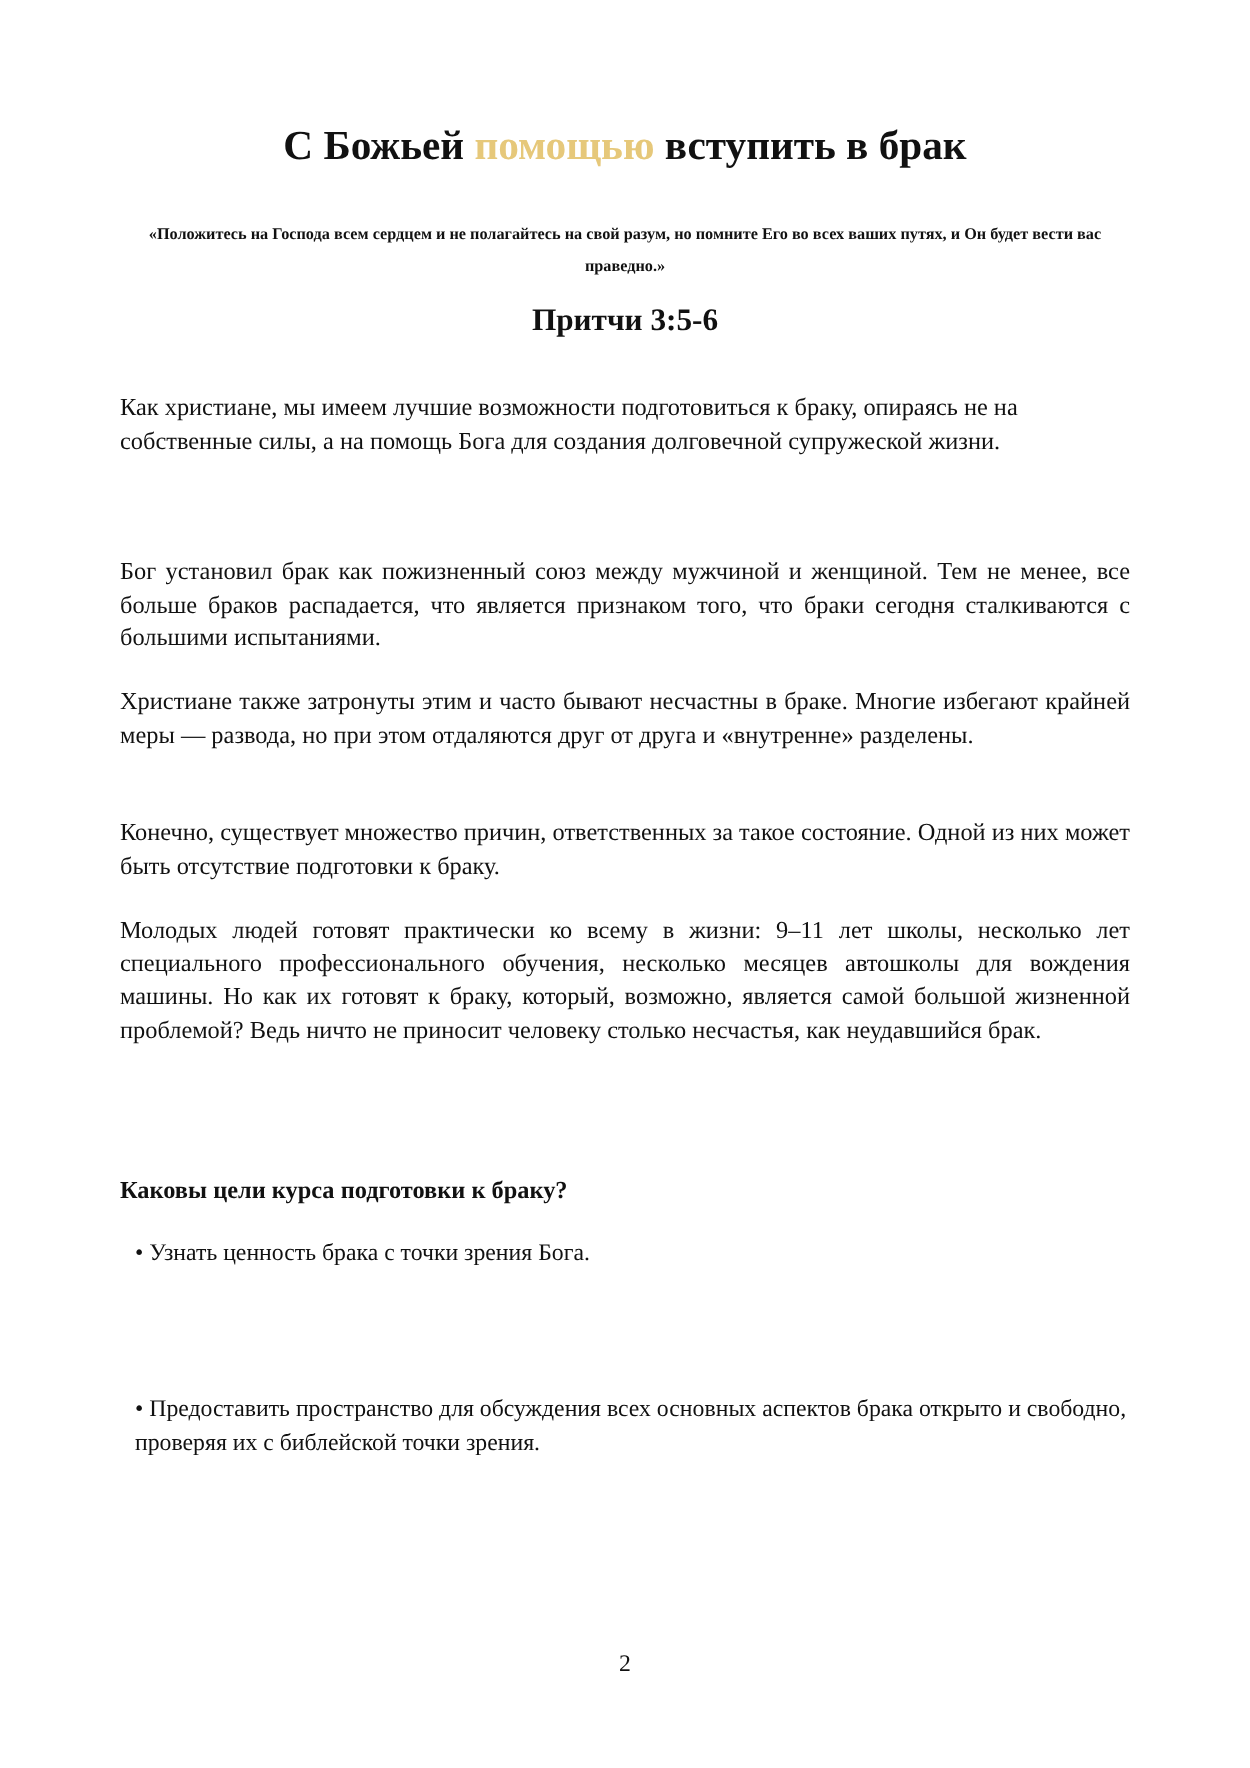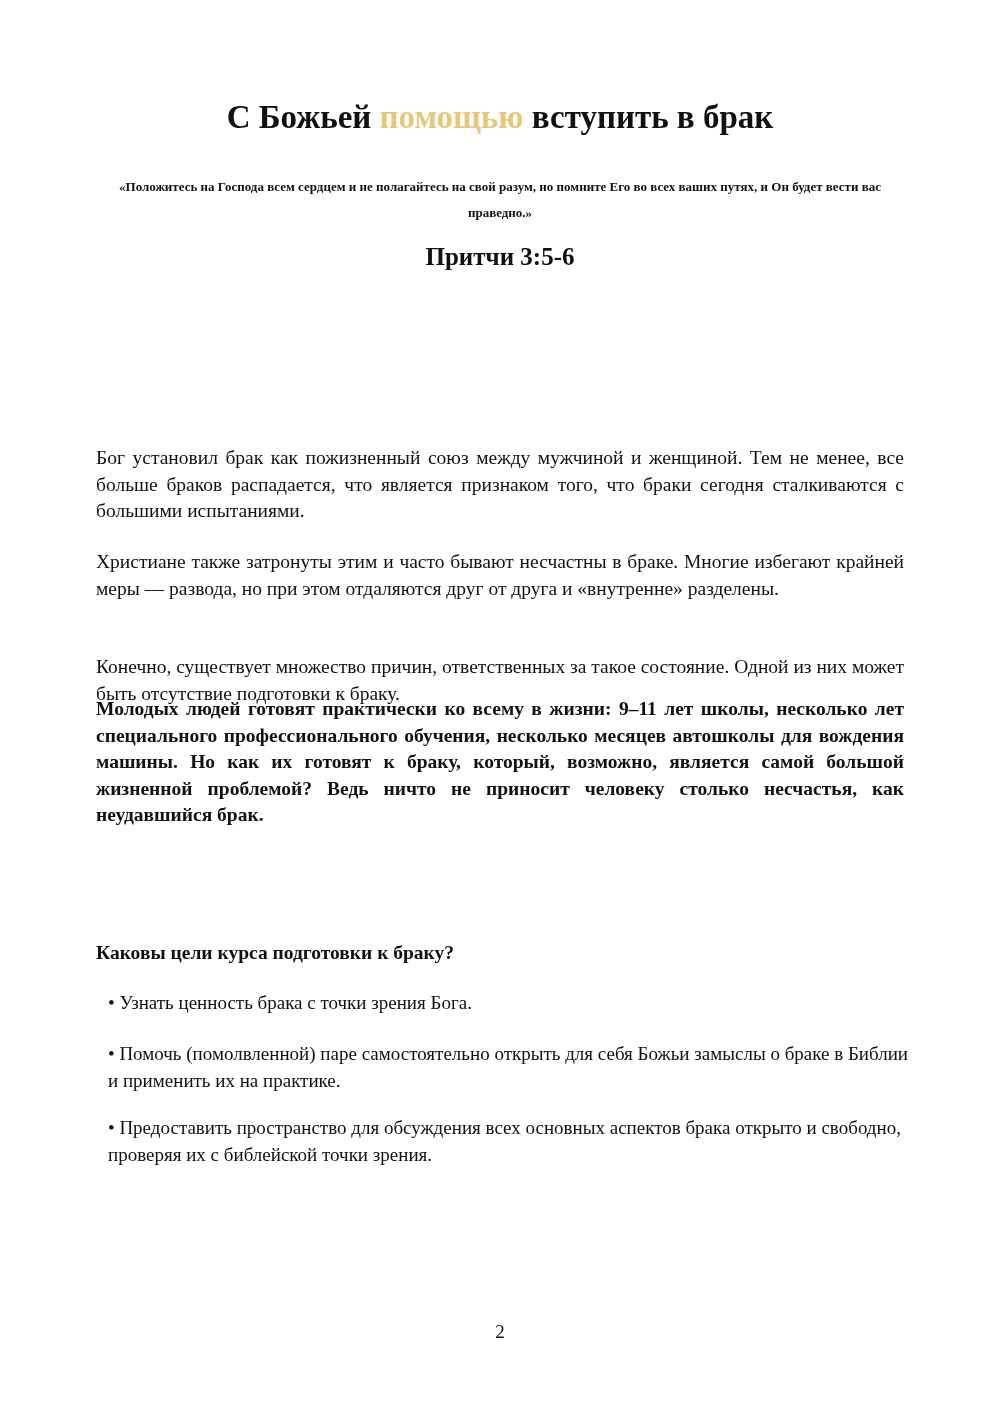--- a/index.html
+++ b/index.html
@@ -99,27 +99,27 @@
 </head>
 <body>
 
 <div class="page">
 
   <h1 class="title"><span>С Божьей </span><span class="accent">помощью</span><span> вступить в брак</span></h1>
 
   <p class="epigraph">«Положитесь на Господа всем сердцем и не полагайтесь на свой разум, но помните Его во всех ваших путях, и Он будет вести вас праведно.»</p>
   <p class="epigraph-ref">Притчи 3:5-6</p>
 
+  <p class="body-text left" style="top:314px;">Как христиане, мы имеем лучшие возможности подготовиться к браку, опираясь не на собственные силы, а на помощь Бога для создания долговечной супружеской жизни.</p>
 
 
   <p class="body-text" style="top:445px;">Бог установил брак как пожизненный союз между мужчиной и женщиной. Тем не менее, все больше браков распадается, что является признаком того, что браки сегодня сталкиваются с большими испытаниями.</p>
   <p class="body-text left" style="top:654px;">Конечно, существует множество причин, ответственных за такое состояние. Одной из них может быть отсутствие подготовки к браку.</p>
   <p class="body-text" style="top:549px;">Христиане также затронуты этим и часто бывают несчастны в браке. Многие избегают крайней меры — развода, но при этом отдаляются друг от друга и «внутренне» разделены.</p>
-  <p class="body-text" style="top:696px;font-weight:bold;">Молодых людей готовят практически ко всему в жизни: 9–11 лет школы, несколько лет специального профессионального обучения, несколько месяцев автошколы для вождения машины. Но как их готовят к браку, который, возможно, является самой большой жизненной проблемой? Ведь ничто не приносит человеку столько несчастья, как неудавшийся брак.</p>
+  <p class="body-text" style="top:732px;">Молодых людей готовят практически ко всему в жизни: 9–11 лет школы, несколько лет специального профессионального обучения, несколько месяцев автошколы для вождения машины. Но как их готовят к браку, который, возможно, является самой большой жизненной проблемой? Ведь ничто не приносит человеку столько несчастья, как неудавшийся брак.</p>
 
   <h2 class="heading" style="top:940px;">Каковы цели курса подготовки к браку?</h2>
 
   <p class="bullet" style="top:990px;">• Узнать ценность брака с точки зрения Бога.</p>
-  <p class="bullet" style="top:1041px;">• Помочь (помолвленной) паре самостоятельно открыть для себя Божьи замыслы о браке в Библии и применить их на практике.</p>
   <p class="bullet" style="top:1115px;">• Предоставить пространство для обсуждения всех основных аспектов брака открыто и свободно, проверяя их с библейской точки зрения.</p>
 
   <div class="page-number">2</div>
 </div>
 
 </body></html>

